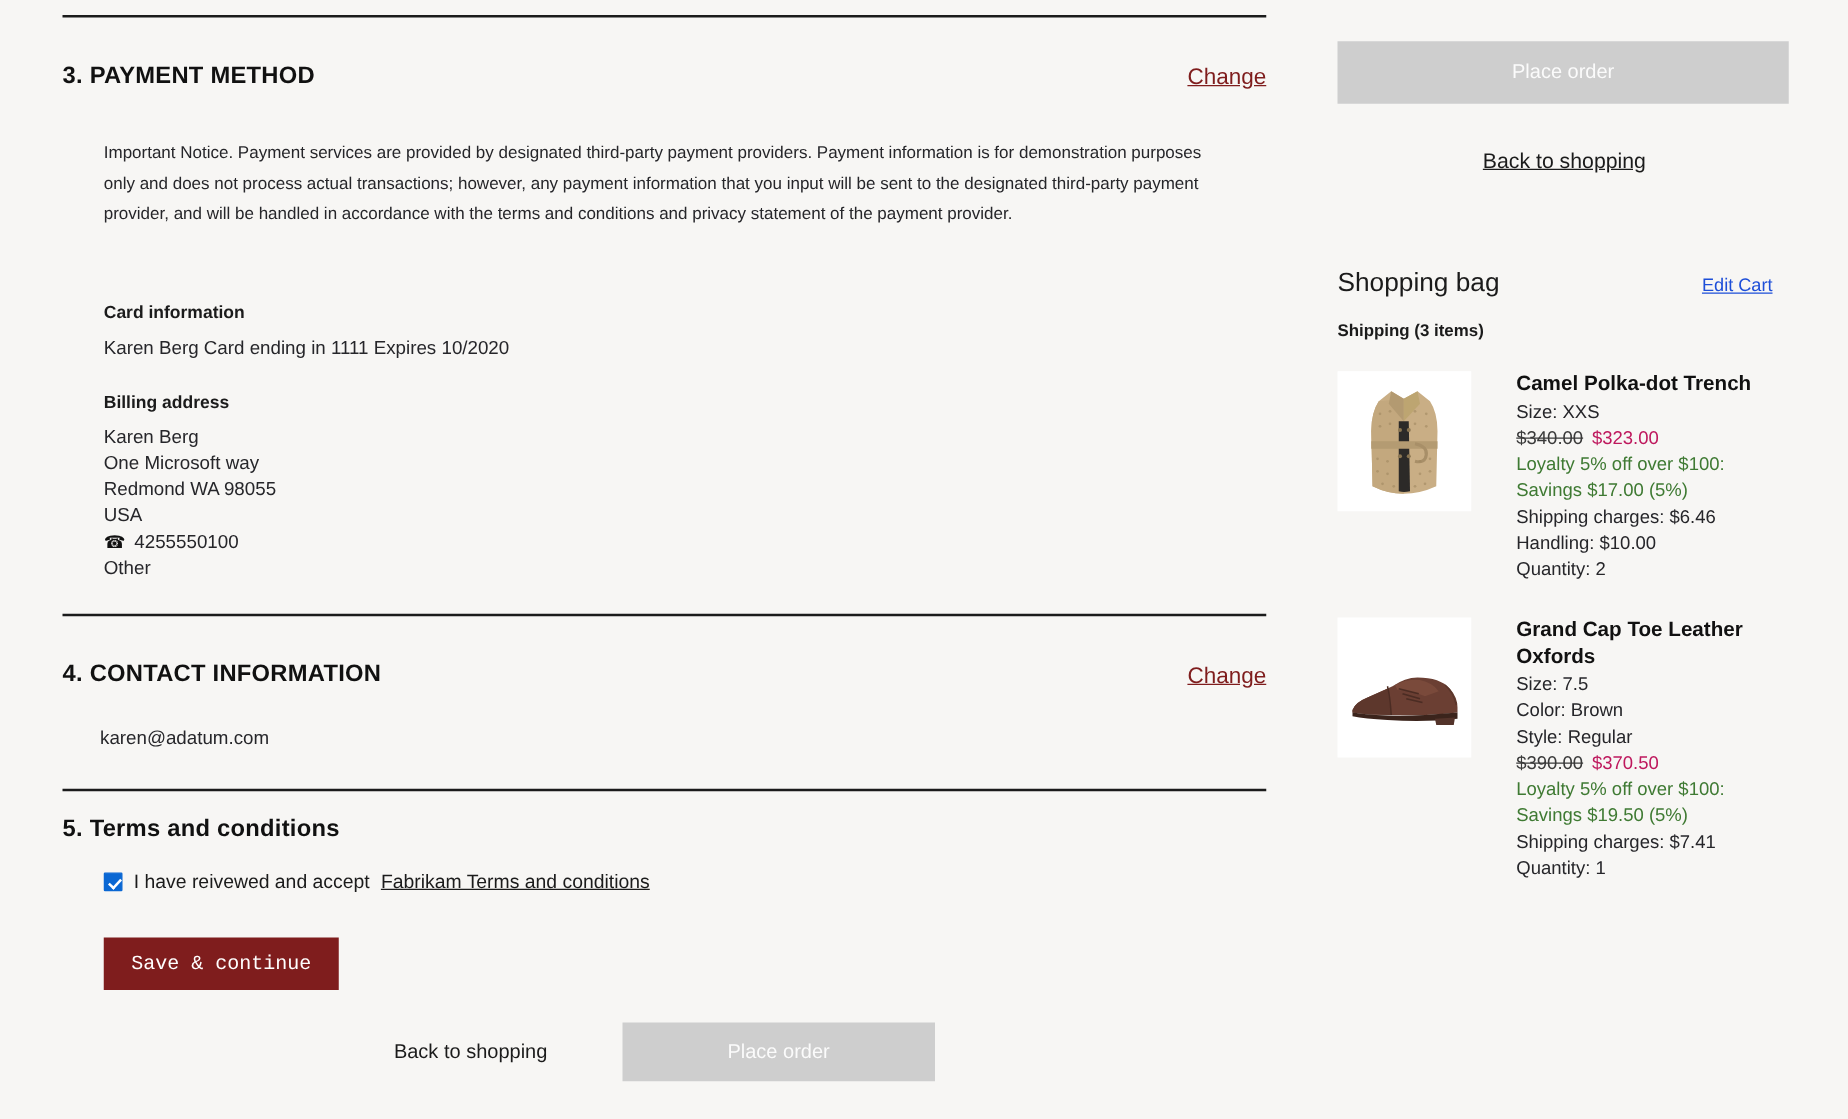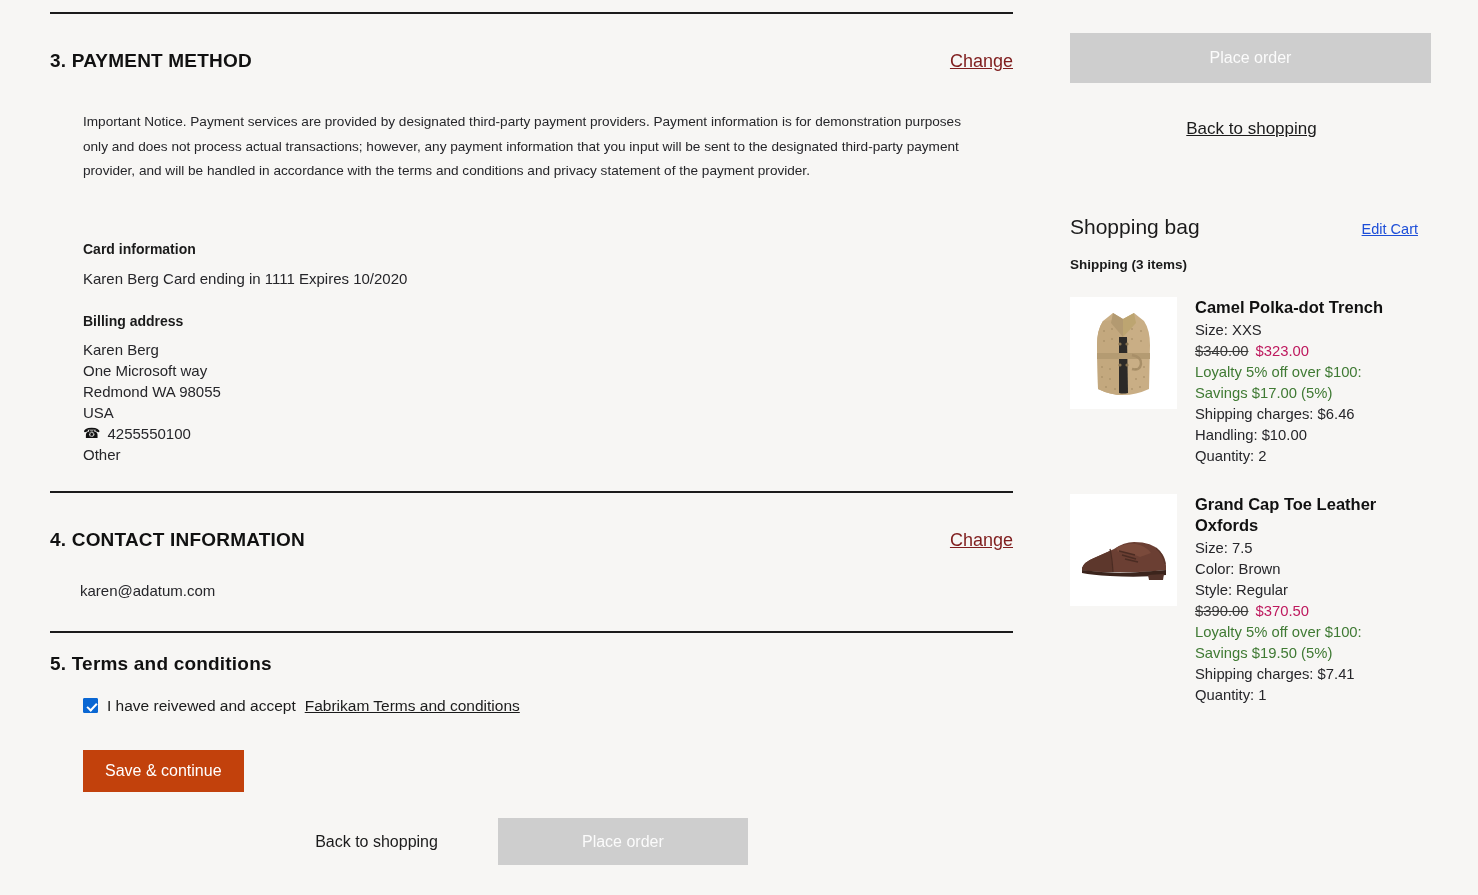--- a/index.html
+++ b/index.html
@@ -112,25 +112,25 @@
     text-decoration: underline;
     cursor: pointer;
   }
 
   .save-btn {
     display: block;
     margin: 35px 0 0 33px;
     padding: 0 22px;
     height: 42px;
     line-height: 42px;
-    background: #c2410c;
+    background: #7f1d1d;
     color: #fff;
     border: 0;
     font-size: 16px;
-    font-family: Liberation Sans, sans-serif;
+    font-family: Liberation Mono, monospace;
     cursor: pointer;
     text-align: center;
   }
 
   
   .bottom-bar {
     position: absolute;
     left: 50px; top: 818px;
     width: 963px;
     display: flex;
@@ -199,21 +199,21 @@
   }
   .ship-count {
     margin-top: 18px;
     font-size: 13.5px;
     font-weight: bold;
     color: #1b1b1b;
   }
 
   .cart-item {
     display: flex;
-    gap: 18px;
+    gap: 36px;
     margin-top: 25px;
   }
   .thumb {
     width: 107px; height: 112px;
     background: #fff;
     flex: 0 0 auto;
     position: relative;
     overflow: hidden;
   }
   .thumb svg { display: block; width: 100%; height: 100%; }

